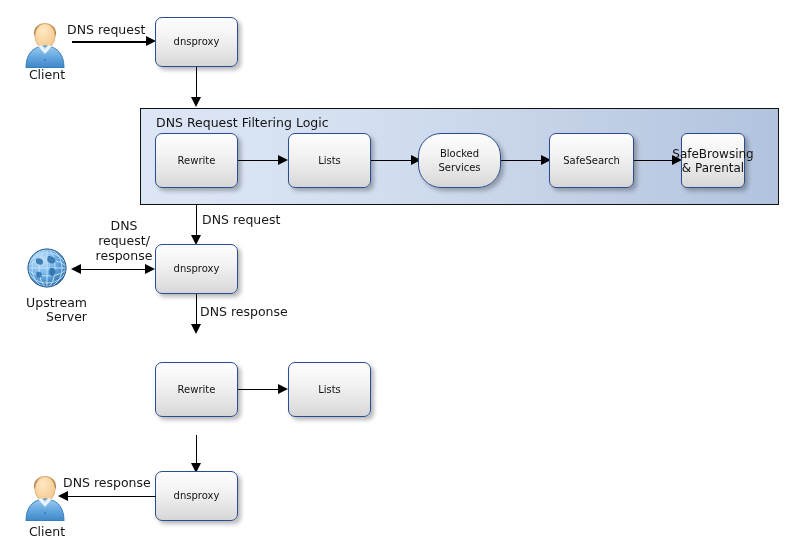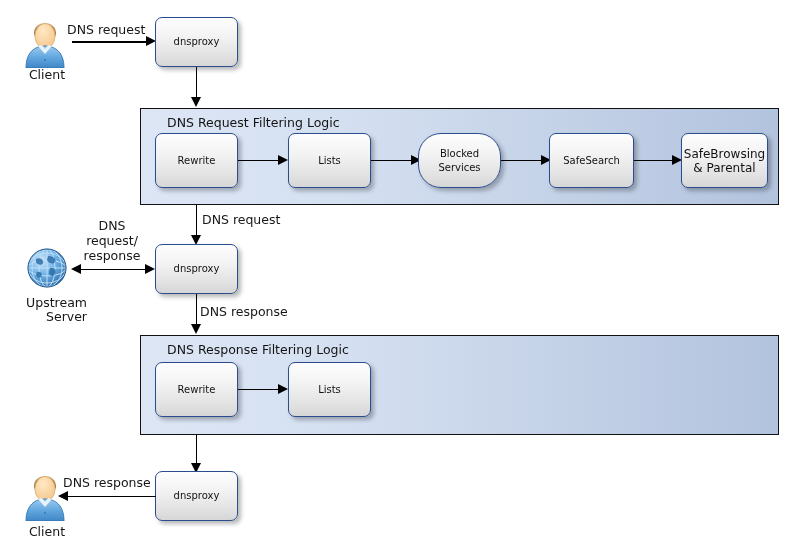--- a/index.html
+++ b/index.html
@@ -14,21 +14,21 @@
   
   .node{position:absolute;box-sizing:border-box;border:1.6px solid #2a4d8f;
         border-radius:7px;
         background:linear-gradient(180deg,#fdfdfd 0%,#f3f3f3 38%,#e2e2e2 78%,#d6d6d6 100%);
         box-shadow:3px 3px 4px rgba(0,0,0,0.28);
         display:flex;align-items:center;justify-content:center;
         font-size:10px;color:#121212;text-align:center;line-height:14px;}
 
   
   .panel{position:absolute;box-sizing:border-box;border:1.5px solid #111;}
-  .panel .ptitle{position:absolute;left:26px;top:6px;font-size:12.5px;color:#141414;}
+  .panel .ptitle{position:absolute;left:15px;top:6px;font-size:12.5px;color:#141414;}
 
   
   .vline{position:absolute;width:1.6px;background:#000;}
   .hline{position:absolute;height:1.6px;background:#000;}
   .arr{position:absolute;width:0;height:0;}
   .arr.down{border-left:5px solid transparent;border-right:5px solid transparent;border-top:10px solid #000;}
   .arr.right{border-top:5px solid transparent;border-bottom:5px solid transparent;border-left:10px solid #000;}
   .arr.left{border-top:5px solid transparent;border-bottom:5px solid transparent;border-right:10px solid #000;}
 
   
@@ -88,21 +88,21 @@
 
   <div class="node" style="left:418px;top:133px;width:83px;height:55px;white-space:pre;border-radius:23px;">Blocked
 Services</div>
   <div class="hline" style="left:501px;top:159.5px;width:42px;"></div>
   <div class="arr right" style="left:541px;top:155px;"></div>
 
   <div class="node" style="left:549px;top:133px;width:85px;height:55px;">SafeSearch</div>
   <div class="hline" style="left:634px;top:159.5px;width:42px;"></div>
   <div class="arr right" style="left:672px;top:155px;"></div>
 
-  <div class="node" style="left:681px;top:133px;width:87px;height:55px;white-space:pre;font-size:12px;">SafeBrowsing
+  <div class="node" style="left:681px;top:133px;width:64px;height:55px;white-space:pre;font-size:12px;border-radius:6px;">SafeBrowsing
 &amp; Parental</div>
 
   <div class="vline" style="left:195.5px;top:205px;height:32px;"></div>
   <div class="arr down" style="left:191px;top:235px;"></div>
   <div class="lbl" style="left:202px;top:213px;">DNS request</div>
 
   <svg class="globe" style="left:24px;top:245px;" viewBox="0 0 46 46">
     <defs>
       <radialGradient id="globeG" cx="0.35" cy="0.3" r="0.85">
         <stop offset="0" stop-color="#cde6fb"></stop>
@@ -126,34 +126,30 @@
       <path d="M13 27 C17 26, 19 29, 17 32 C15 34, 12 32, 12 29 Z"></path>
     </g>
     <circle cx="23" cy="23" r="19" fill="none" stroke="#1b4f85" stroke-width="1"></circle>
   </svg>
   <div class="lbl ctr" style="left:7px;top:296px;width:80px;line-height:14px;text-align:right;">Upstream
 Server</div>
 
   <div class="hline" style="left:80px;top:268.5px;width:68px;"></div>
   <div class="arr left" style="left:71px;top:264px;"></div>
   <div class="arr right" style="left:145px;top:264px;"></div>
-  <div class="lbl ctr" style="left:72px;top:218px;width:80px;line-height:15px;">DNS
+  <div class="lbl ctr" style="left:84px;top:218px;width:80px;line-height:15px;">DNS
 request/
 response</div>
 
   <div class="node" style="left:155px;top:244px;width:83px;height:50px;">dnsproxy</div>
 
   <div class="vline" style="left:195.5px;top:294px;height:32px;"></div>
   <div class="arr down" style="left:191px;top:324px;"></div>
   <div class="lbl" style="left:200px;top:305px;">DNS response</div>
 
-  <div class="panel" style="left:140px;top:335px;width:639px;height:100px;
-              background:linear-gradient(90deg,#dde6f5 0%,#d3dff0 35%,#c2d0e6 70%,#b2c3de 100%);">
-    <div class="ptitle">DNS Response Filtering Logic</div>
-  </div>
 
   <div class="node" style="left:155px;top:362px;width:83px;height:55px;">Rewrite</div>
   <div class="hline" style="left:238px;top:388.5px;width:42px;"></div>
   <div class="arr right" style="left:278px;top:384px;"></div>
 
   <div class="node" style="left:288px;top:362px;width:83px;height:55px;">Lists</div>
 
   <div class="vline" style="left:195.5px;top:435px;height:30px;"></div>
   <div class="arr down" style="left:191px;top:463px;"></div>
 

